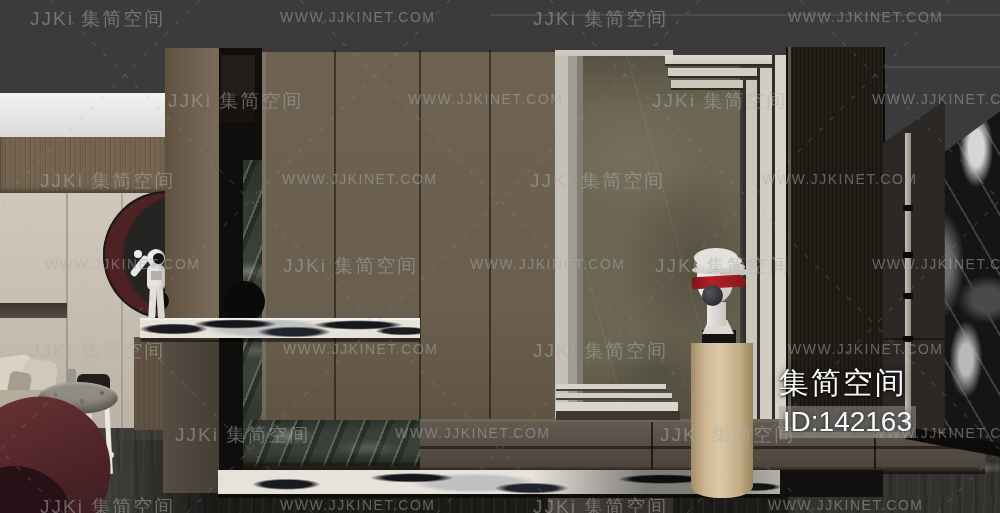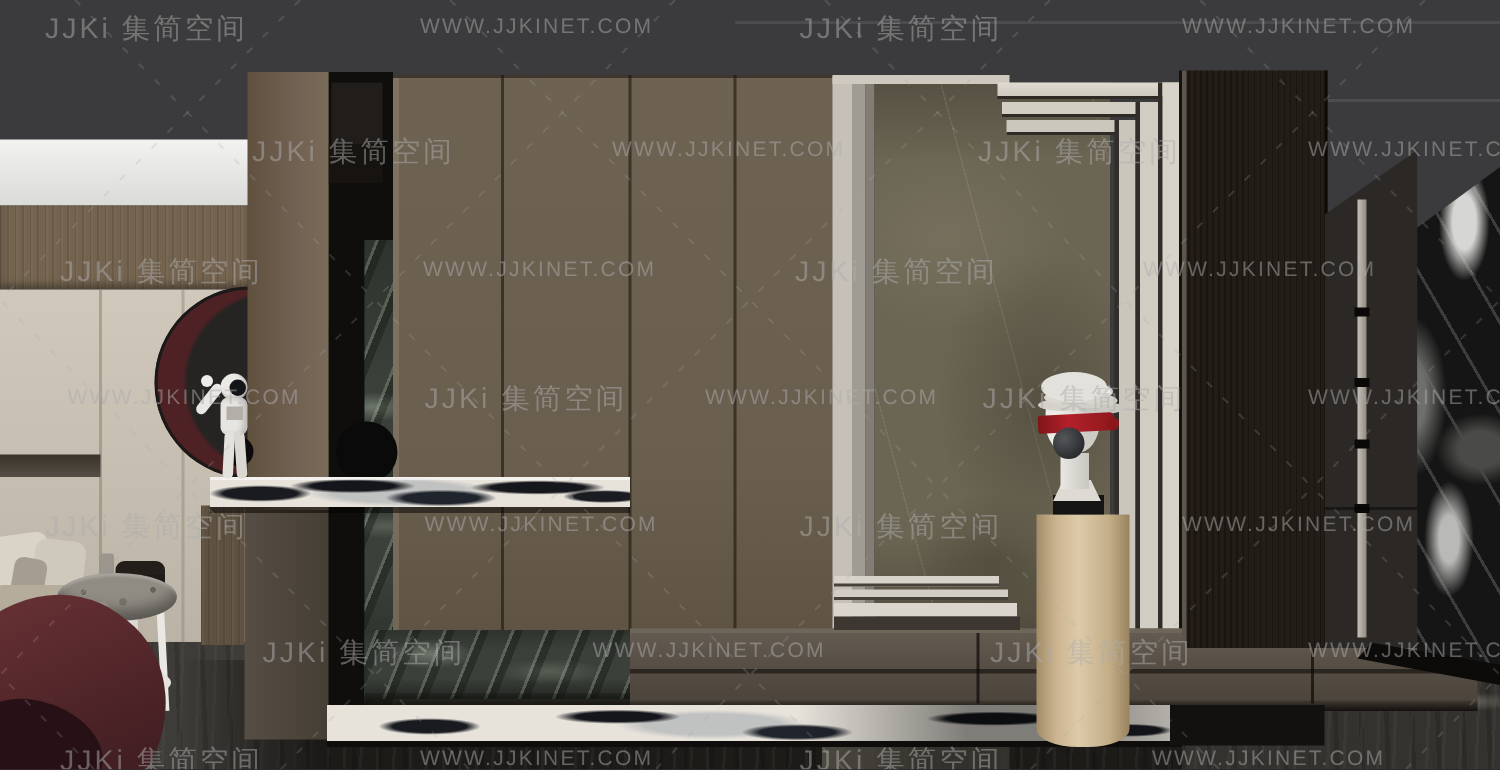--- a/index.html
+++ b/index.html
@@ -237,14 +237,18 @@
       <div class="wmtxt wmb" style="left: 175px; top: 422px;">JJKi 集简空间</div>
       <div class="wmtxt wmu" style="left: 395px; top: 425px;">WWW.JJKINET.COM</div>
       <div class="wmtxt wmb" style="left: 660px; top: 422px;">JJKi 集简空间</div>
       <div class="wmtxt wmu" style="left: 872px; top: 425px;">WWW.JJKINET.COM</div>
       <div class="wmtxt wmb" style="left: 40px; top: 494px;">JJKi 集简空间</div>
       <div class="wmtxt wmu" style="left: 280px; top: 497px;">WWW.JJKINET.COM</div>
       <div class="wmtxt wmb" style="left: 533px; top: 494px;">JJKi 集简空间</div>
       <div class="wmtxt wmu" style="left: 768px; top: 497px;">WWW.JJKINET.COM</div>
     </div>
 
+  <div id="id-overlay">
+    <span id="id-brand">集简空间</span>
+    <span id="id-num">ID:142163</span>
+  </div>
 
 </div>
 
 </body></html>

